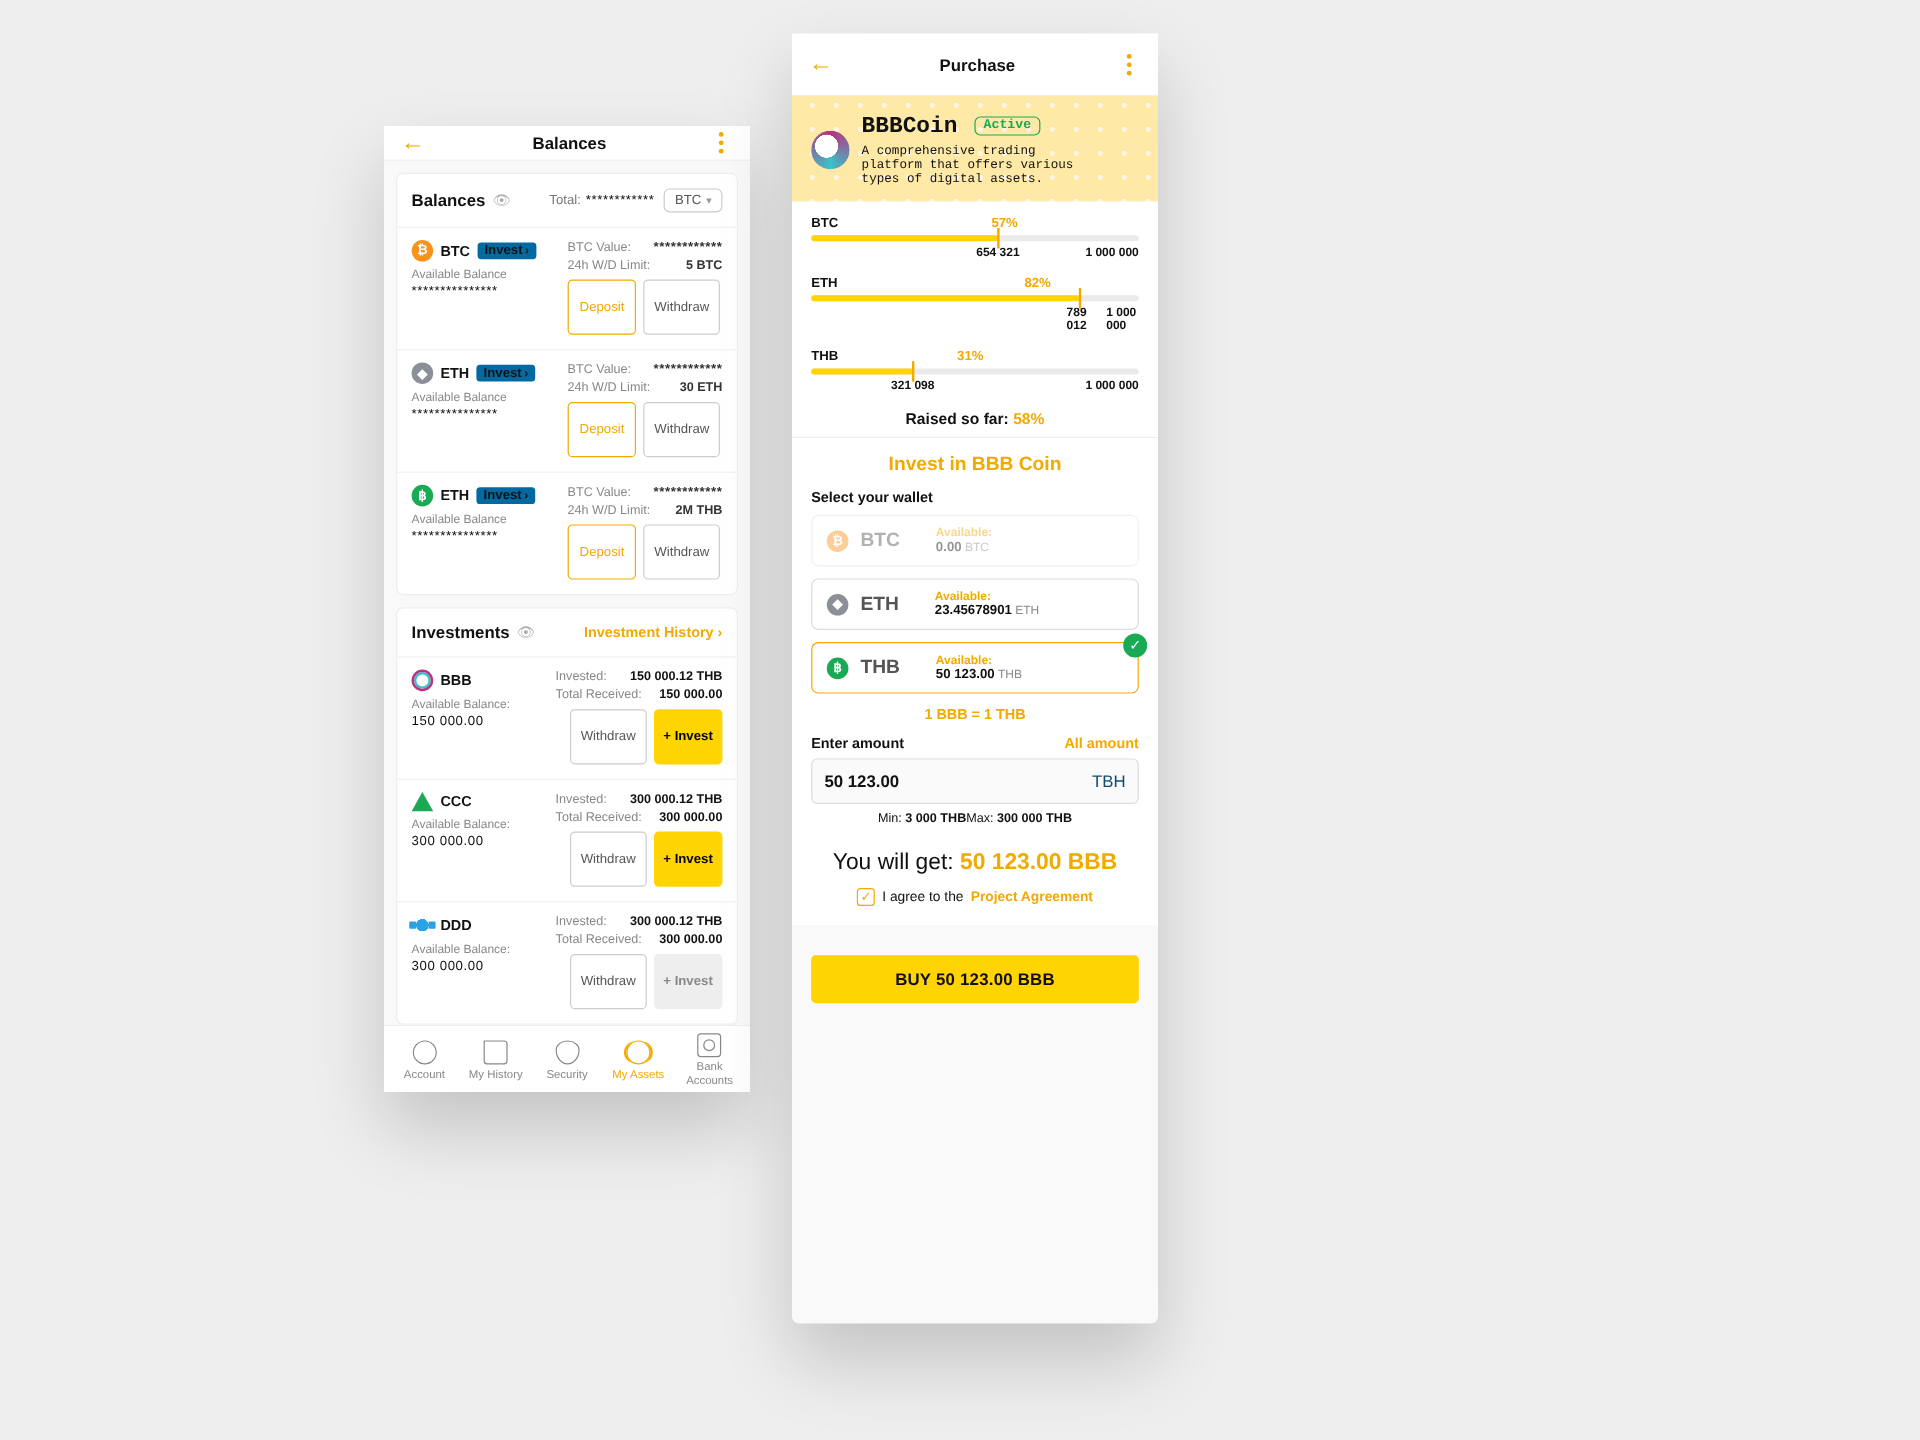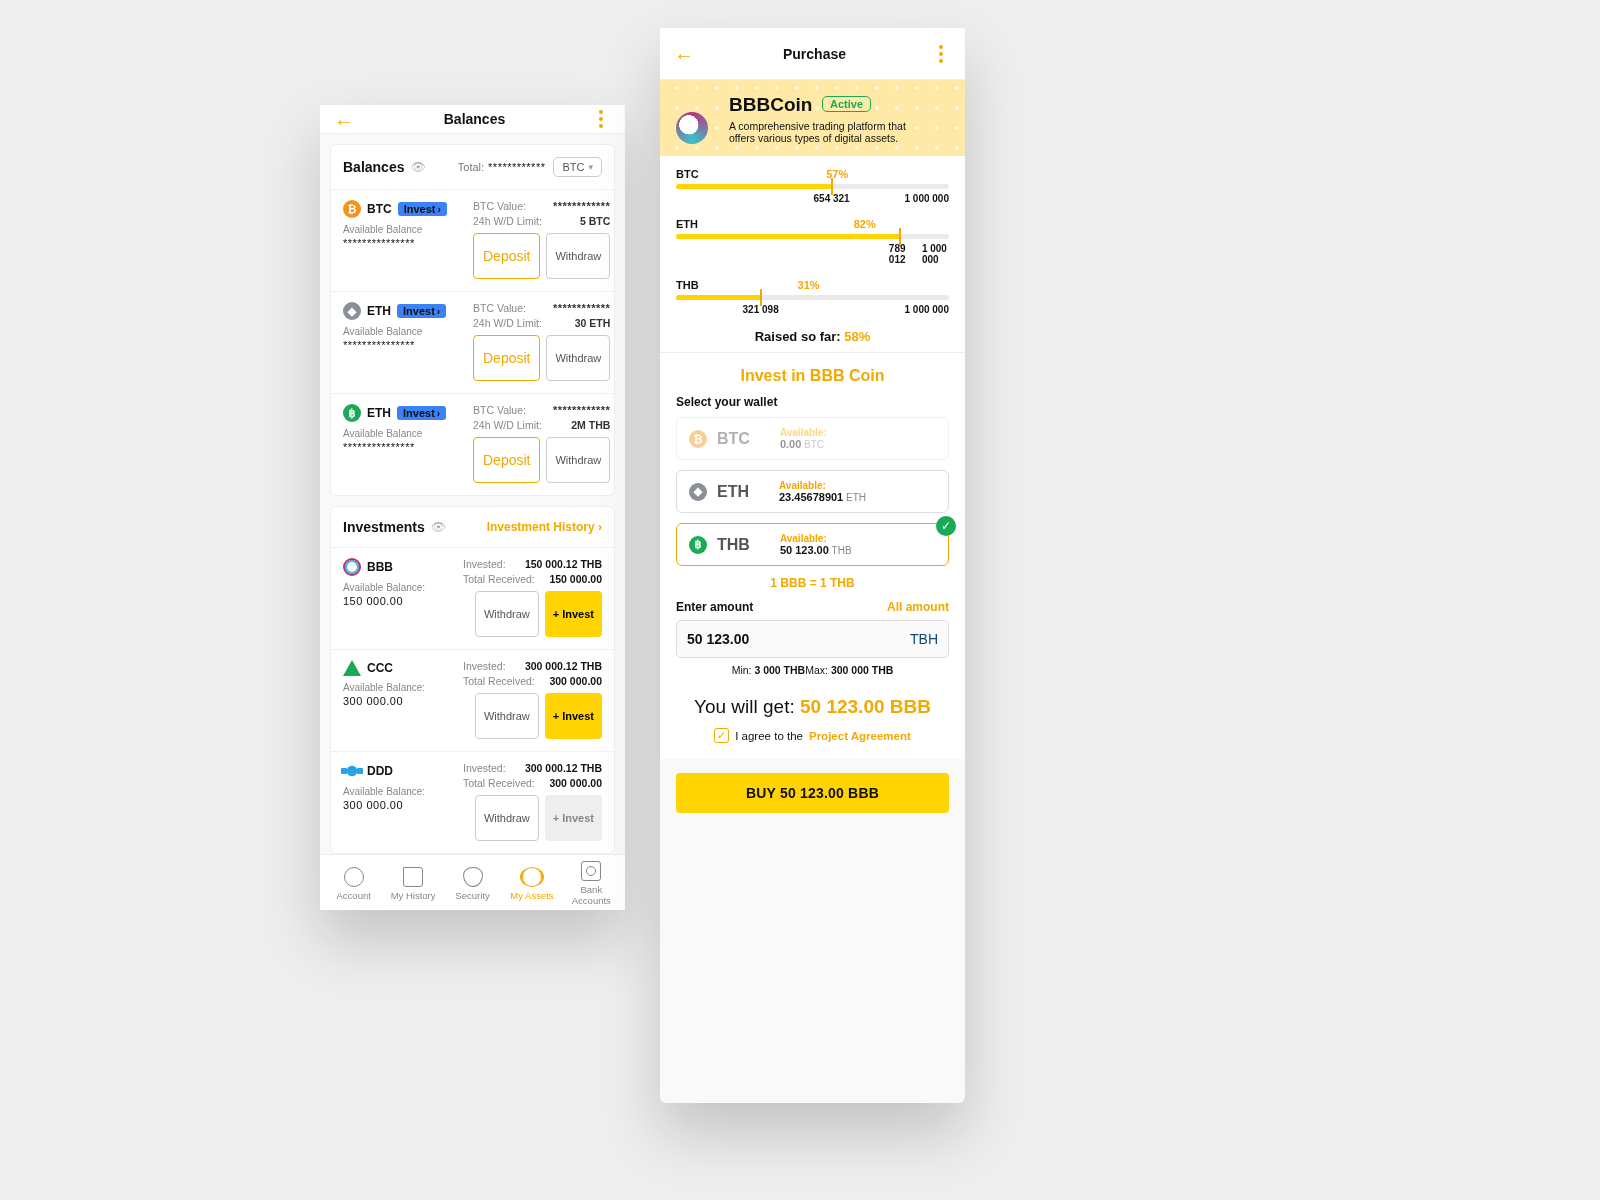--- a/index.html
+++ b/index.html
@@ -34,30 +34,30 @@
   .coin-circle { width: 18px; height: 18px; border-radius: 50%; display: inline-flex; align-items: center; justify-content: center; color: #fff; font-size: 11px; font-weight: 700; }
   .c-btc { background: #f7931a; }
   .c-eth { background: #8a8f98; }
   .c-thb { background: #1aaa55; }
   .c-bbb { background: #fff; border: 2px solid #b83280; box-shadow: inset 0 0 0 2px #3ac1c9; }
   .c-ccc { width: 0; height: 0; border-left: 9px solid transparent; border-right: 9px solid transparent; border-bottom: 16px solid #1aaa55; border-radius: 0; background: none; }
   .c-ddd { background: radial-gradient(circle, #29a3e6 40%, #fff 41%); position: relative; }
   .c-ddd::before, .c-ddd::after { content:""; position:absolute; width:6px; height:6px; background:#29a3e6; border-radius:1px; }
   .c-ddd::before { left:-2px; top:6px; } .c-ddd::after { right:-2px; top:6px; }
   .asset-sym { font-weight: 600; font-size: 12px; }
-  .invest-chip { background: #3b82f6; border-radius: 3px; padding: 1px 6px; font-size: 11px; font-weight: 600; display: inline-flex; align-items: center; }
+  .invest-chip { background: #0369a1; border-radius: 3px; padding: 1px 6px; font-size: 11px; font-weight: 600; display: inline-flex; align-items: center; }
   .invest-chip .chev { font-size: 10px; margin-left: 2px; }
   .avail-lbl { color: #888; font-size: 10px; margin-top: 4px; }
   .avail-val { font-size: 11px; margin-top: 2px; letter-spacing: .5px; }
 
   .kv { display: flex; justify-content: space-between; margin: 0 0 3px 0; }
   .kv .k { color: #888; }
   .kv .v { font-weight: 600; }
   .small-btns { display: flex; gap: 6px; margin-top: 6px; }
-  .btn-outline-orange { border: 1px solid #f2a900; color: #f2a900; background: #fff; border-radius: 4px; font-size: 14px; padding: 3px 9px; cursor: pointer; }
+  .btn-outline-orange { border: 1px solid #f2a900; color: #f2a900; background: #fff; border-radius: 4px; font-size: 11px; padding: 3px 9px; cursor: pointer; }
   .btn-outline-gray   { border: 1px solid #ccc; color: #555; background: #fff; border-radius: 4px; font-size: 11px; padding: 16px 8px; cursor: pointer; }
   .btn-yellow { background: #ffd400; border: none; border-radius: 4px; font-size: 11px; padding: 16px 8px; font-weight: 700; cursor: pointer; }
   .btn-yellow.disabled { background: #eee; color: #888; }
 
   .link-orange { color: #f2a900; font-weight: 600; font-size: 12px; }
 
   
   .inv-right { flex: 1; font-size: 10.5px; }
   .inv-right .kv .v { font-weight: 700; }
   .inv-left { flex: 0 0 120px; }
@@ -68,21 +68,21 @@
   .tab.active { color: #f2a900; }
   .tab .ic { width: 20px; height: 20px; border: 1.6px solid currentColor; border-radius: 50%; display: inline-block; position: relative; }
   .tab .ic.folder { border-radius: 3px; border-top-left-radius: 0; }
   .tab .ic.shield { border-radius: 50% 50% 50% 50% / 40% 40% 60% 60%; }
   .tab .ic.coins  { border-radius: 50%; box-shadow: 3px 0 0 -1px currentColor, -3px 0 0 -1px currentColor; }
   .tab .ic.safe   { border-radius: 3px; }
   .tab .ic.safe::after { content:""; position:absolute; top:4px; left:4px; width:8px; height:8px; border:1.3px solid currentColor; border-radius:50%; }
 
   
   .hero { background: radial-gradient(circle at 85% 40%, rgba(255,255,255,.6) 0 2px, transparent 2px 10px) 0 0/20px 20px, #ffe9a6; padding: 14px 16px 12px 16px; }
-  .hero-top { display: flex; gap: 21px; align-items: flex-end; }
+  .hero-top { display: flex; gap: 10px; align-items: center; font-family: Liberation Mono, monospace; }
   .hero .coin-bbb { width: 32px; height: 32px; border-radius: 50%; background:
       radial-gradient(circle at 40% 40%, #fff 35%, transparent 36%),
       conic-gradient(#b83280, #3ac1c9, #b83280);
   }
   .hero .name { font-size: 19px; font-weight: 800; }
   .badge-active { display: inline-block; color: #1aaa55; border: 1.5px solid #1aaa55; border-radius: 5px; font-size: 11px; font-weight: 700; padding: 1px 7px; margin-left: 6px; vertical-align: 3px; }
   .hero .desc { font-size: 10.5px; margin-top: 4px; max-width: 200px; }
   .sale-block { margin-top: 10px; font-size: 11px; }
   .sale-block .lbl { color: #1aaa55; font-weight: 700; }
   .sale-block .tz { color: #555; }
@@ -122,21 +122,21 @@
   .amount-field .unit { color: #0c4a6e; font-size: 14px; }
   .minmax { display: flex; justify-content: center; font-size: 10.5px; margin-top: 6px; }
   .minmax b { font-weight: 700; }
 
   .youget { text-align: center; font-size: 19px; margin-top: 20px; }
   .youget .amt { color: #f2a900; font-weight: 800; }
   .agree { display: flex; justify-content: center; align-items: center; gap: 6px; font-size: 11.5px; margin-top: 10px; }
   .agree .cb { width: 15px; height: 15px; border: 1.5px solid #f2a900; border-radius: 3px; color: #f2a900; display: inline-flex; align-items: center; justify-content: center; font-size: 11px; }
   .agree .pa { color: #f2a900; font-weight: 600; }
 
-  .buy-btn { margin: 14px 16px 16px 16px; background: #ffd400; text-align: center; padding: 12px 0; border-radius: 4px; font-size: 14px; font-weight: 600; letter-spacing: .2px; }
+  .buy-btn { margin: 25px 16px 16px 16px; background: #ffd400; text-align: center; padding: 12px 0; border-radius: 4px; font-size: 14px; font-weight: 600; letter-spacing: .2px; }
   .buy-btn b { font-weight: 800; }
 
   .pg-head .sym { min-width: 34px; }
   .pg-vals .cur { margin-left: auto; margin-right: auto; transform: translateX(var(--shift,0)); }
 </style>
 </head>
 <body>
 
 <div class="stage">
 

